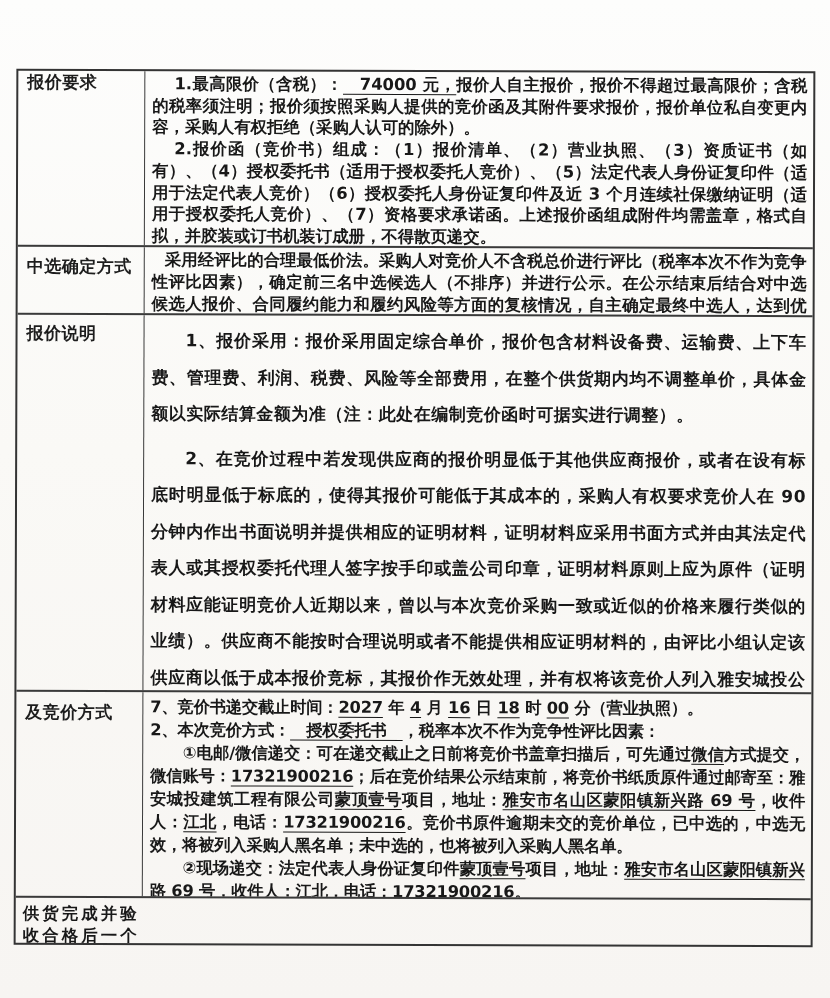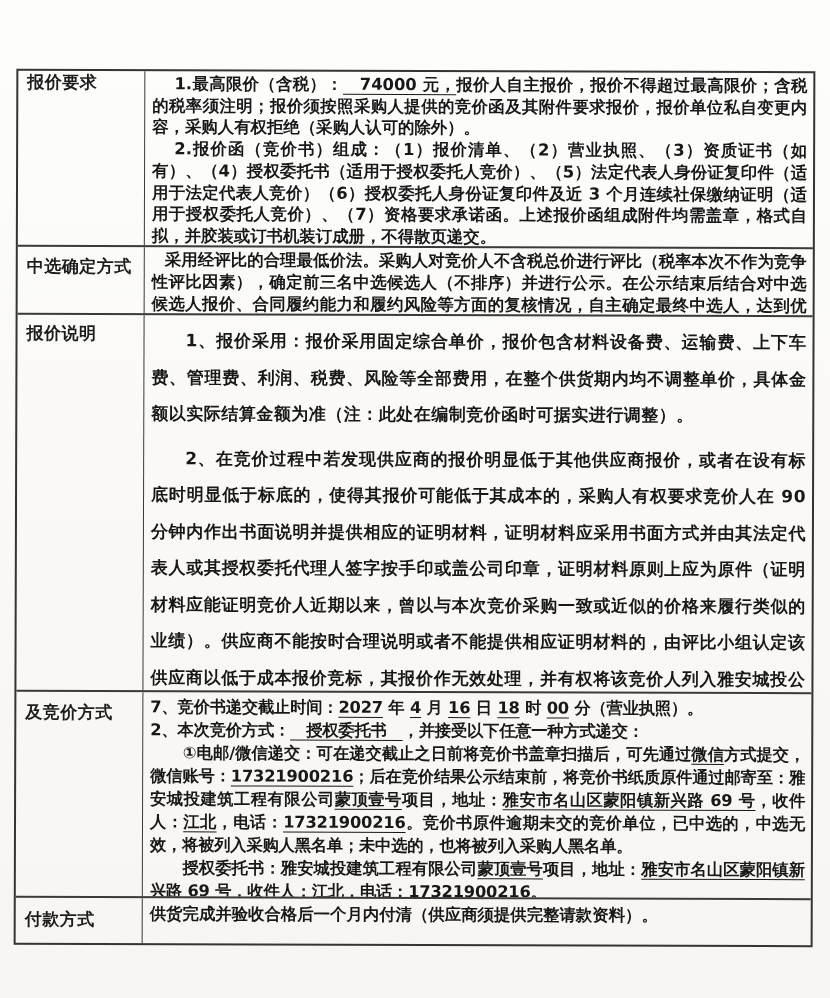--- a/index.html
+++ b/index.html
@@ -98,27 +98,26 @@
           <p class="para"><span>2、在竞价过程中若发现供应商的报价明显低于其他供应商报价，或者在设有标底时明显低于标底的，使得其报价可能低于其成本的，采购人有权要求竞价人在 90 分钟内作出书面说明并提供相应的证明材料，证明材料应采用书面方式并由其法定代表人或其授权委托代理人签字按手印或盖公司印章，证明材料原则上应为原件（证明材料应能证明竞价人近期以来，曾以与本次竞价采购一致或近似的价格来履行类似的业绩）。供应商不能按时合理说明或者不能提供相应证明材料的，由评比小组认定该供应商以低于成本报价竞标，其报价作无效处理，并有权将该竞价人列入雅安城投公司黑名单。</span></p>
         </div>
     </div>
 
     <div class="t-row r3">
       <div class="cell-label">
         <div class="label-line2">及竞价方式</div>
       </div>
       <div class="cell-content">
           <p class="para"><span>7、竞价书递交截止时间：</span><span class="u">2027</span><span> 年 </span><span class="u">4</span><span> 月 </span><span class="u">16</span><span> 日 </span><span class="u">18</span><span> 时 </span><span class="u">00</span><span> 分（营业执照）。</span></p>
-          <p class="para"><span>2、本次竞价方式：</span><span class="u">　授权委托书　</span><span>，并接受以下任意一种方式递交：</span></p>
+          <p class="para"><span>2、本次竞价方式：</span><span class="u">　授权委托书　</span><span>，税率本次不作为竞争性评比因素：</span></p>
           <p class="para"><span>①电邮/微信递交：可在递交截止之日前将竞价书盖章扫描后，可先通过</span><span class="u">微信</span><span>方式提交，微信账号：</span><span class="u">17321900216</span><span>；后在竞价结果公示结束前，将竞价书纸质原件通过邮寄至：雅安城投建筑工程有限公司</span><span class="u">蒙顶壹号</span><span>项目，地址：</span><span class="u">雅安市名山区蒙阳镇新兴路 69 号</span><span>，收件人：</span><span class="u">江北</span><span>，电话：</span><span class="u">17321900216</span><span>。竞价书原件逾期未交的竞价单位，已中选的，中选无效，将被列入采购人黑名单；未中选的，也将被列入采购人黑名单。</span></p>
-          <p class="para"><span>授权委托书：雅安城投建筑工程有限公司</span><span class="u">蒙顶壹号</span><span>项目，地址：</span><span class="u">雅安市名山区蒙阳镇新兴路 69 号</span><span>，收件人：</span><span class="u">江北</span><span>，电话：</span><span class="u">17321900216</span><span>。</span></p>
+          <p class="para"><span>②现场递交：法定代表人身份证复印件</span><span class="u">蒙顶壹号</span><span>项目，地址：</span><span class="u">雅安市名山区蒙阳镇新兴路 69 号</span><span>，收件人：</span><span class="u">江北</span><span>，电话：</span><span class="u">17321900216</span><span>。</span></p>
         </div>
     </div>
 
     <div class="t-row r4">
-      <div class="cell-label">付款方式</div>
       <div class="cell-content">
           <p class="para"><span>供货完成并验收合格后一个月内付清（供应商须提供完整请款资料）。</span></p>
         </div>
     </div>
 
   </div>
 </div>
 
 </body></html>

